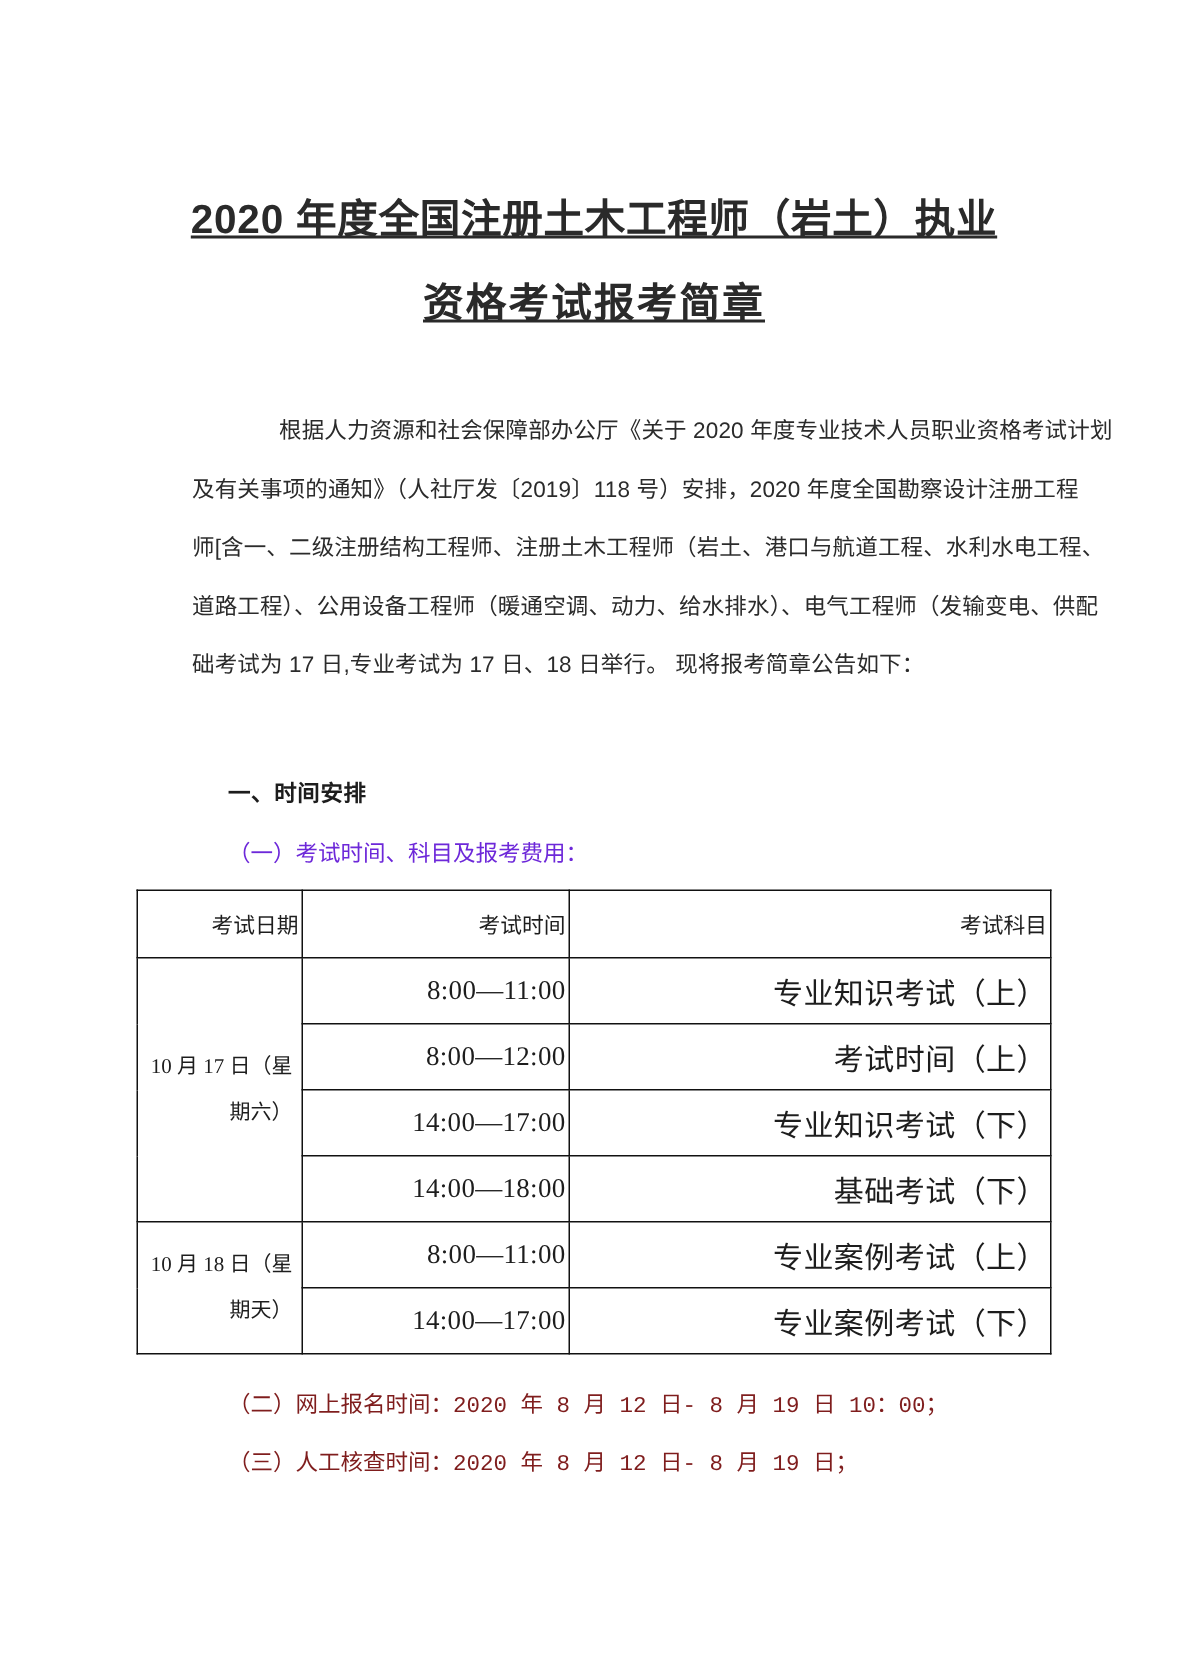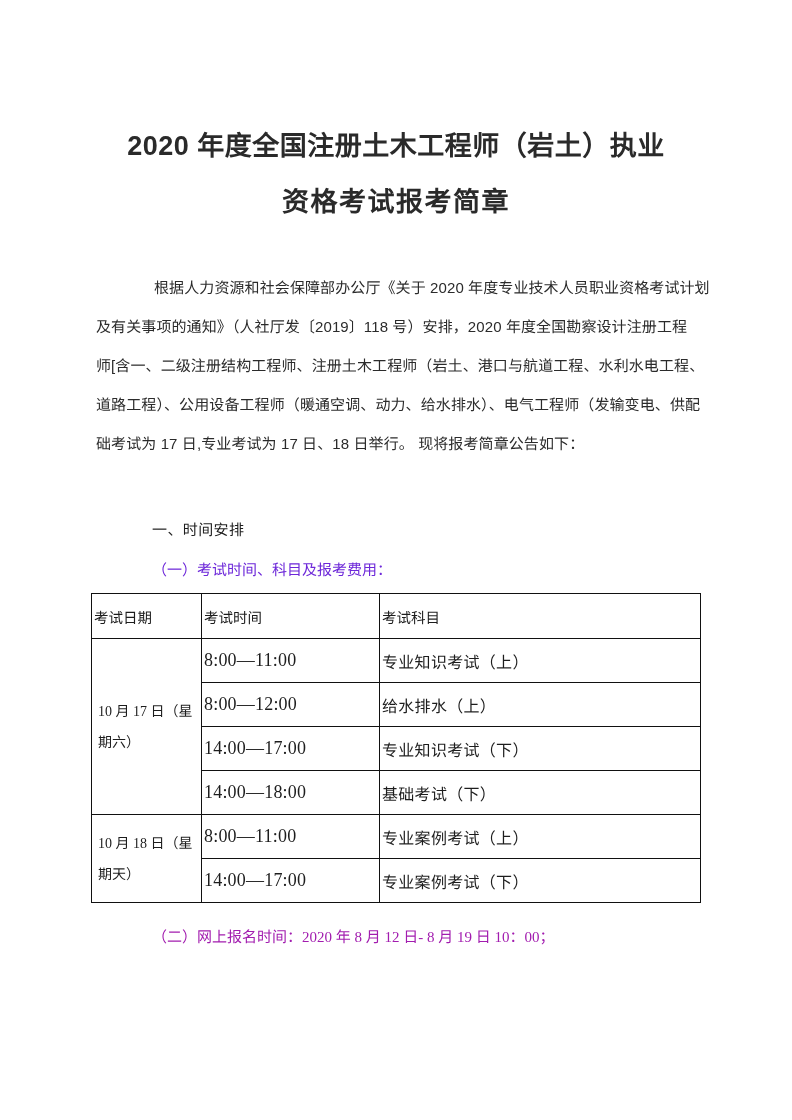--- a/index.html
+++ b/index.html
@@ -36,52 +36,54 @@
     font-family: "Liberation Sans", "DejaVu Sans", sans-serif;
     font-weight: bold;
     font-size: 27px;
     line-height: 56px;
     letter-spacing: 0.5px;
     color: #2a2a2a;
   }
   .doc-title .tline {
     display: block;
     white-space: nowrap;
+    text-decoration: underline;
   }
   .doc-title .tline.second {
     letter-spacing: 1.5px;
   }
 
   
   .body-block {
     position: absolute;
     left: 96px;
     top: 268px;
     width: 600px;
   }
   .para-line {
     font-family: "Liberation Sans", "DejaVu Sans", sans-serif;
     font-size: 15px;
     line-height: 39px;
     color: #2b2b2b;
     white-space: nowrap;
     letter-spacing: 0.1px;
+    margin-left: 32px;
   }
   .para-line.first {
     text-indent: 0;
     padding-left: 58px;
   }
 
   
   .section-heading {
     position: absolute;
     left: 152px;
     top: 519px;
     font-family: "Liberation Sans", "DejaVu Sans", sans-serif;
-    font-weight: normal;
+    font-weight: bold;
     font-size: 15px;
     line-height: 22px;
     color: #1d1d1d;
     letter-spacing: 0.4px;
     white-space: nowrap;
   }
   .sub-heading {
     position: absolute;
     left: 152px;
     top: 559px;
@@ -102,21 +104,21 @@
     table-layout: fixed;
     font-family: "Liberation Serif", "DejaVu Serif", serif;
   }
   .sched-table col.c-date { width: 110px; }
   .sched-table col.c-time { width: 178px; }
   .sched-table col.c-subj { width: 321px; }
 
   .sched-table th,
   .sched-table td {
     border: 1px solid #111111;
-    text-align: left;
+    text-align: right;
     vertical-align: middle;
     font-size: 14.5px;
     color: #1d1d1d;
     padding: 0 2px;
   }
   .sched-table th {
     height: 44px;
     font-weight: normal;
   }
   .sched-table td {
@@ -130,36 +132,36 @@
   }
   .sched-table td.date-cell .dline {
     display: block;
     white-space: nowrap;
   }
   .sched-table td.time-cell {
     font-size: 18px;
     letter-spacing: 0.2px;
   }
   .sched-table td.subj-cell {
-    font-size: 16px;
+    font-size: 20px;
     letter-spacing: 0.3px;
   }
 
   
   .notes {
     position: absolute;
     left: 152px;
     top: 918px;
     width: 560px;
   }
   .note-line {
-    font-family: Liberation Serif, serif;
+    font-family: Liberation Mono, monospace;
     font-size: 15px;
     line-height: 39px;
-    color: #a21caf;
+    color: #7f1d1d;
     white-space: nowrap;
   }
 </style>
 </head>
 <body>
 
 <div class="page">
 
   <h1 class="doc-title">
     <span class="tline">2020 年度全国注册土木工程师（岩土）执业</span>
@@ -195,21 +197,21 @@
       <tr>
         <td class="date-cell" rowspan="4">
           <span class="dline">10 月 17 日（星</span>
           <span class="dline">期六）</span>
         </td>
         <td class="time-cell">8:00—11:00</td>
         <td class="subj-cell">专业知识考试（上）</td>
       </tr>
       <tr>
         <td class="time-cell">8:00—12:00</td>
-        <td class="subj-cell">给水排水（上）</td>
+        <td class="subj-cell">考试时间（上）</td>
       </tr>
       <tr>
         <td class="time-cell">14:00—17:00</td>
         <td class="subj-cell">专业知识考试（下）</td>
       </tr>
       <tr>
         <td class="time-cell">14:00—18:00</td>
         <td class="subj-cell">基础考试（下）</td>
       </tr>
 
@@ -223,15 +225,16 @@
       </tr>
       <tr>
         <td class="time-cell">14:00—17:00</td>
         <td class="subj-cell">专业案例考试（下）</td>
       </tr>
     </tbody>
   </table>
 
   <div class="notes">
     <div class="note-line">（二）网上报名时间：2020 年 8 月 12 日- 8 月 19 日 10：00；</div>
+    <div class="note-line">（三）人工核查时间：2020 年 8 月 12 日- 8 月 19 日；</div>
   </div>
 
 </div>
 
 </body></html>

